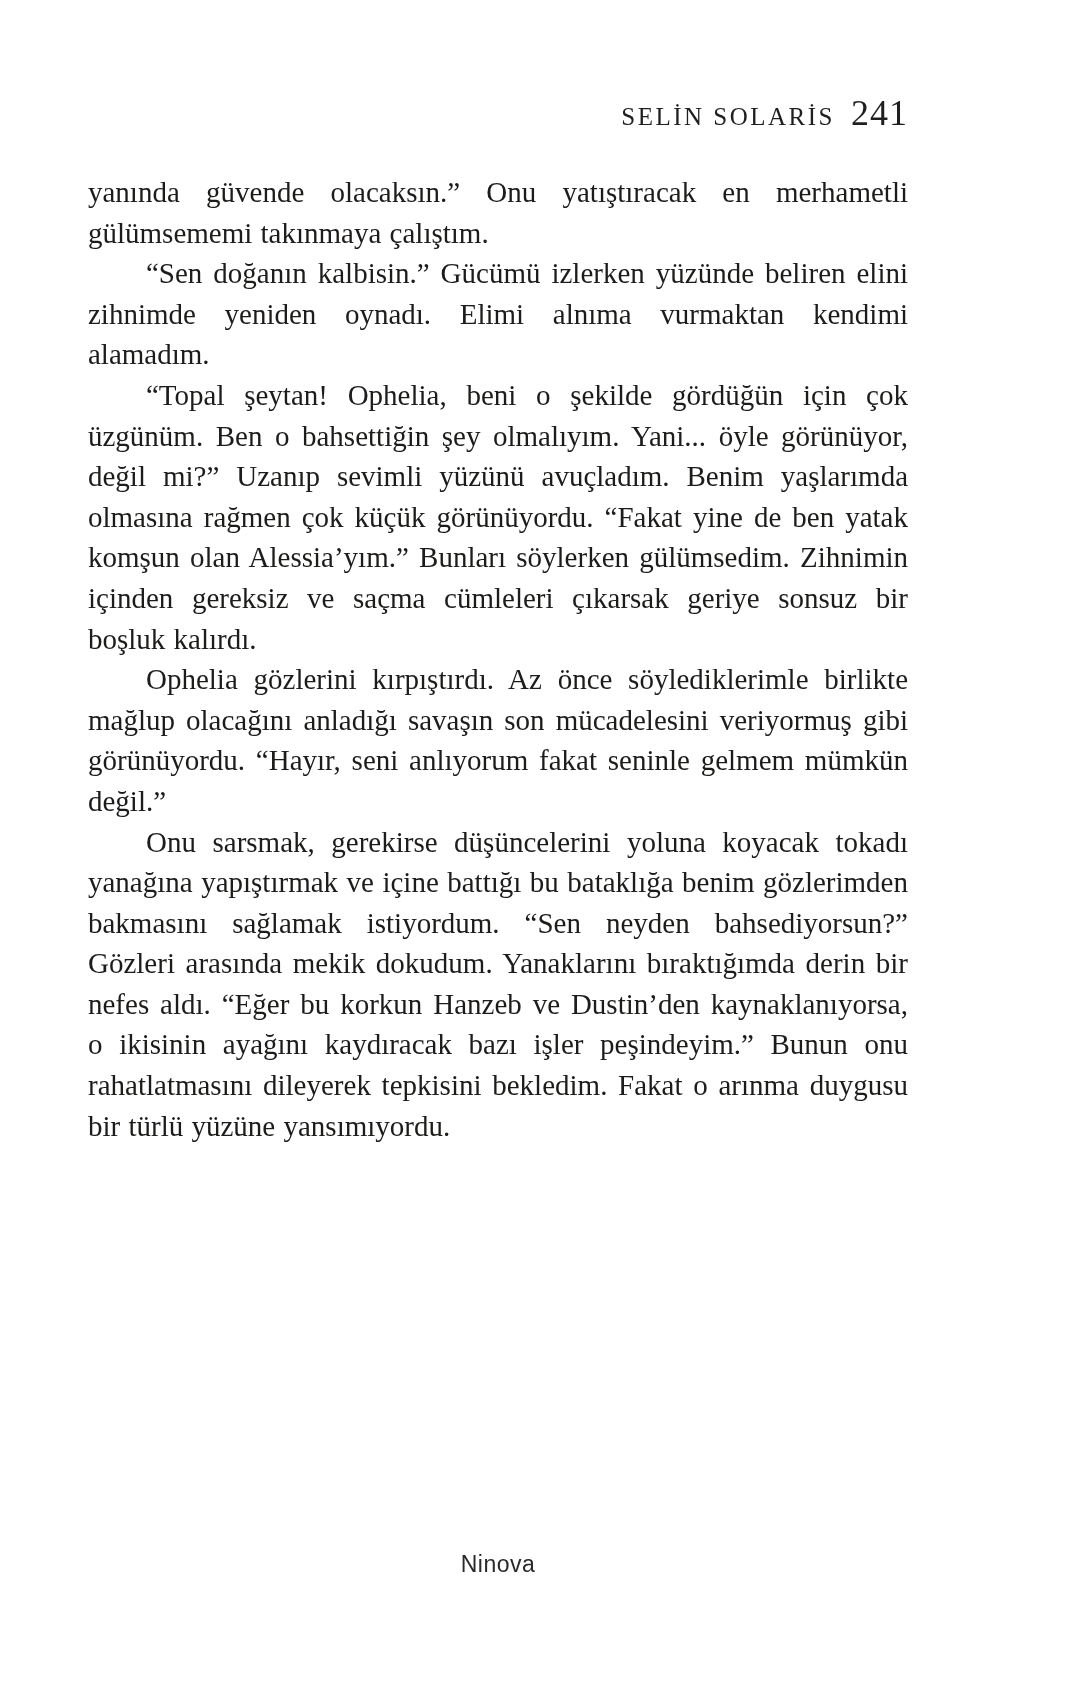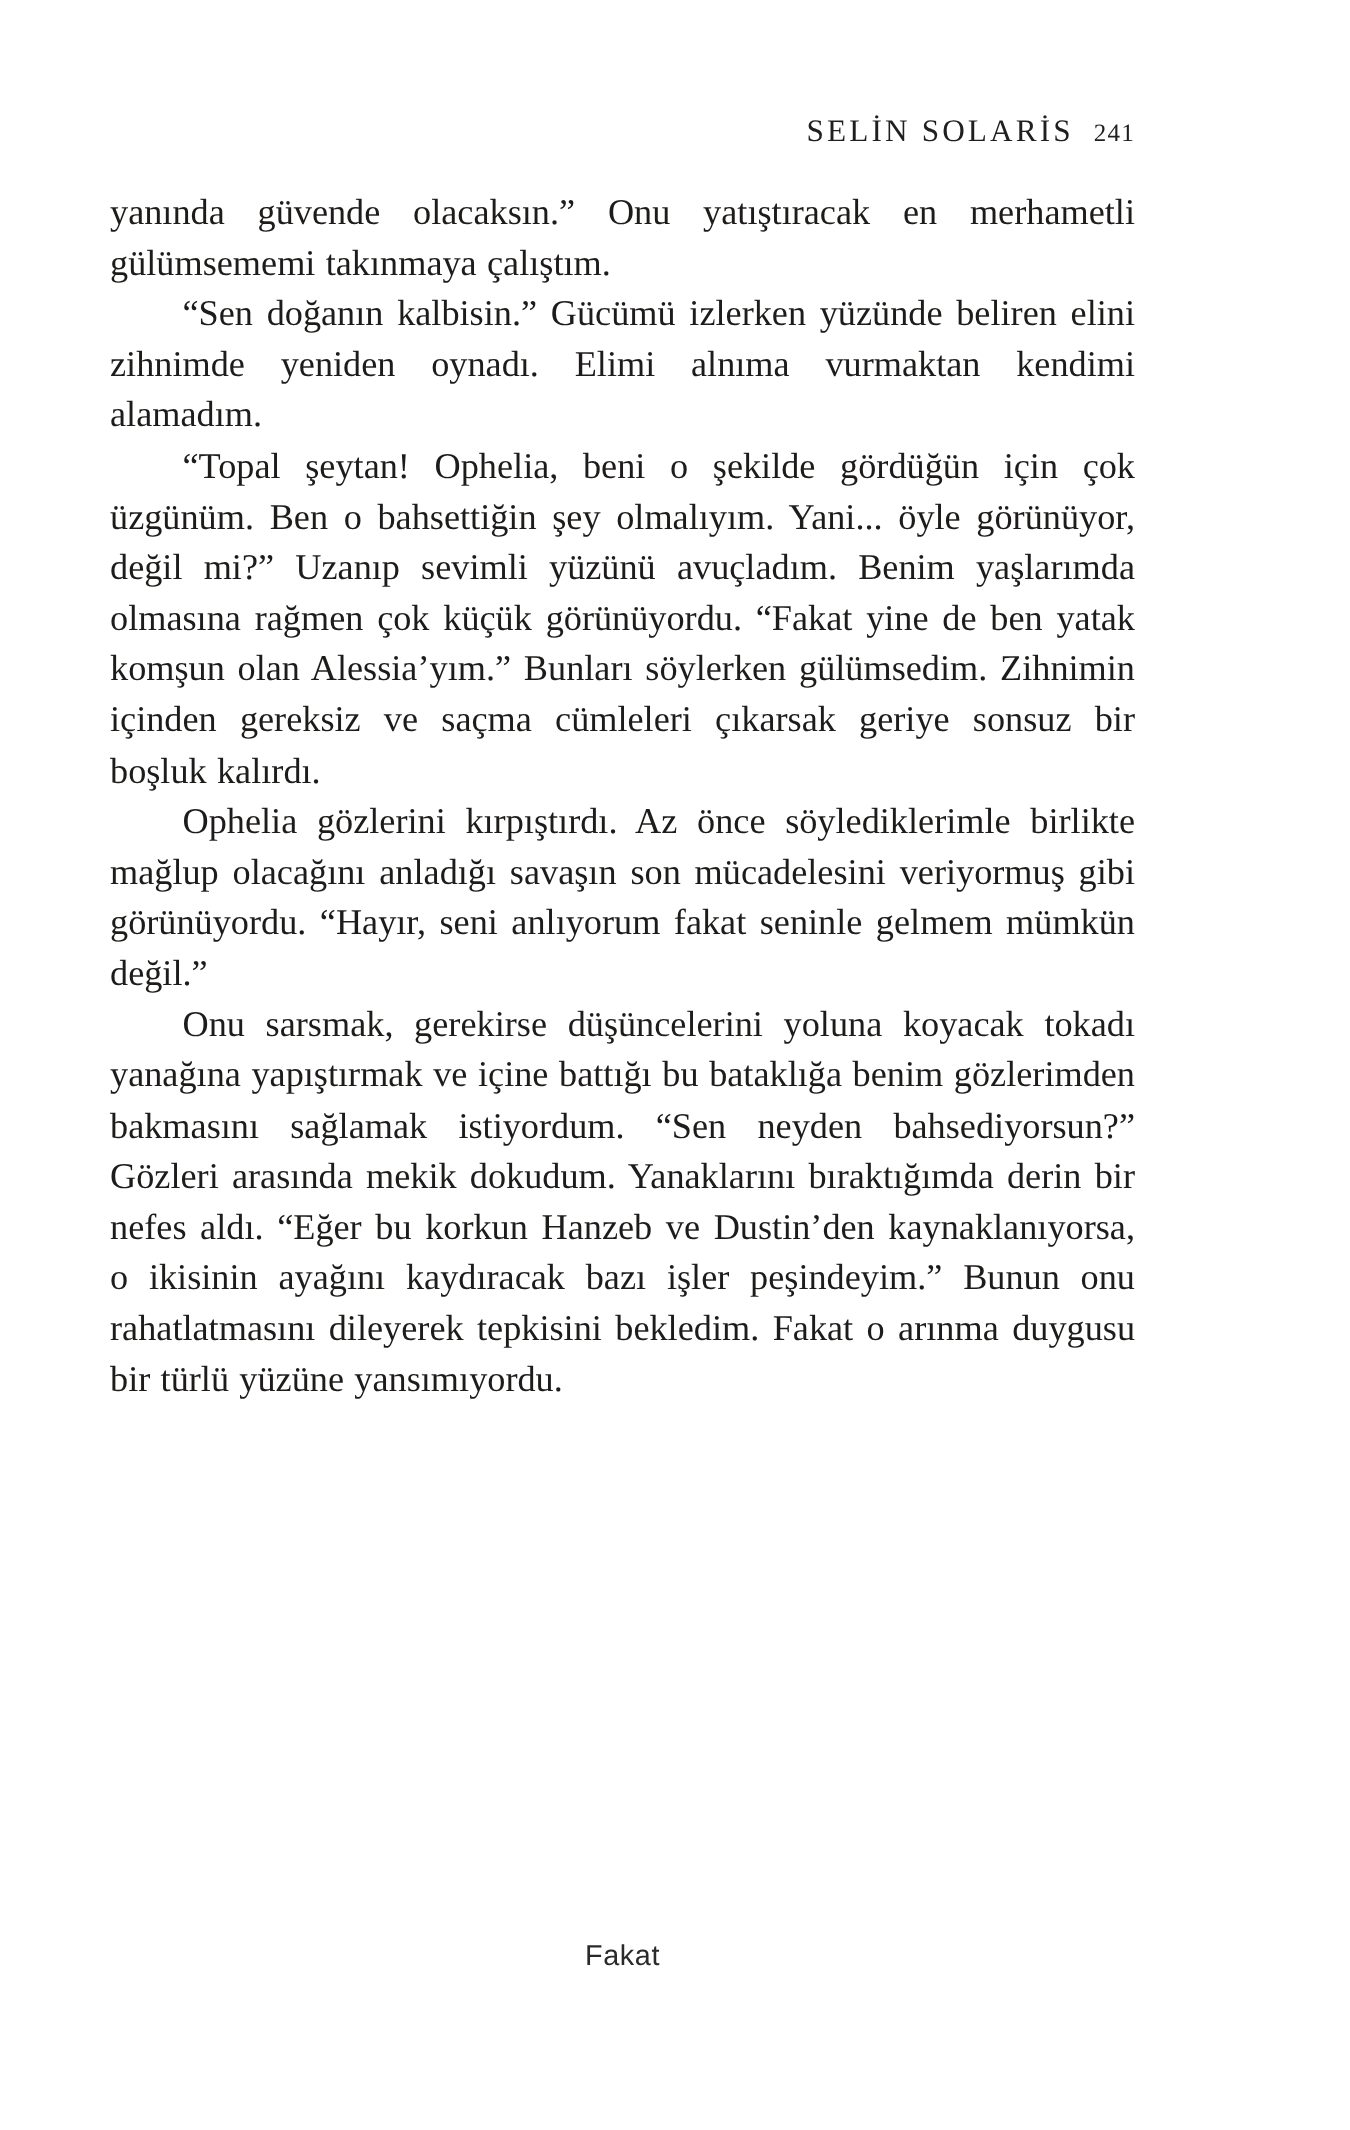--- a/index.html
+++ b/index.html
@@ -26,41 +26,42 @@
     left: 88px;
     right: 172px;
     text-align: right;
     font-size: 25px;
     letter-spacing: 2.5px;
     color: #201f1d;
     white-space: nowrap;
   }
   .running-header .pagenum {
     margin-left: 16px;
-    font-size: 20px;
+    font-size: 36px;
     letter-spacing: 1px;
   }
   .body-text {
     position: absolute;
     top: 150px;
     left: 88px;
     right: 172px;
   }
   .body-text p {
     margin: 0;
     padding: 0;
     font-size: 29px;
     line-height: 40.6px;
     text-align: justify;
     text-indent: 58px;
     word-spacing: 1px;
     color: #1d1c1a;
   }
   .body-text p.noindent {
     text-indent: 0;
+    margin-top: 22px;
   }
   .page-footer {
     position: absolute;
     bottom: 126px;
     left: 88px;
     right: 172px;
     text-align: center;
     font-family: "Liberation Sans", "DejaVu Sans", sans-serif;
     font-size: 23px;
     color: #2a2a2a;
@@ -78,16 +79,16 @@
 
   <div class="body-text">
     <p class="noindent">yanında güvende olacaksın.” Onu yatıştıracak en merhametli gülümsememi takınmaya çalıştım.</p>
     <p>“Sen doğanın kalbisin.” Gücümü izlerken yüzünde beliren elini zihnimde yeniden oynadı. Elimi alnıma vurmaktan kendimi alamadım.</p>
     <p>“Topal şeytan! Ophelia, beni o şekilde gördüğün için çok üzgünüm. Ben o bahsettiğin şey olmalıyım. Yani... öyle görünüyor, değil mi?” Uzanıp sevimli yüzünü avuçladım. Benim yaşlarımda olmasına rağmen çok küçük görünüyordu. “Fakat yine de ben yatak komşun olan Alessia’yım.” Bunları söylerken gülümsedim. Zihnimin içinden gereksiz ve saçma cümleleri çıkarsak geriye sonsuz bir boşluk kalırdı.</p>
     <p>Ophelia gözlerini kırpıştırdı. Az önce söylediklerimle birlikte mağlup olacağını anladığı savaşın son mücadelesini veriyormuş gibi görünüyordu. “Hayır, seni anlıyorum fakat seninle gelmem mümkün değil.”</p>
     <p>Onu sarsmak, gerekirse düşüncelerini yoluna koyacak tokadı yanağına yapıştırmak ve içine battığı bu bataklığa benim gözlerimden bakmasını sağlamak istiyordum. “Sen neyden bahsediyorsun?” Gözleri arasında mekik dokudum. Yanaklarını bıraktığımda derin bir nefes aldı. “Eğer bu korkun Hanzeb ve Dustin’den kaynaklanıyorsa, o ikisinin ayağını kaydıracak bazı işler peşindeyim.” Bunun onu rahatlatmasını dileyerek tepkisini bekledim. Fakat o arınma duygusu bir türlü yüzüne yansımıyordu.</p>
   </div>
 
   <div class="page-footer">
-    <span>Fakat</span>
+    <span>Ninova</span>
   </div>
 
 </div>
 
 </body></html>

